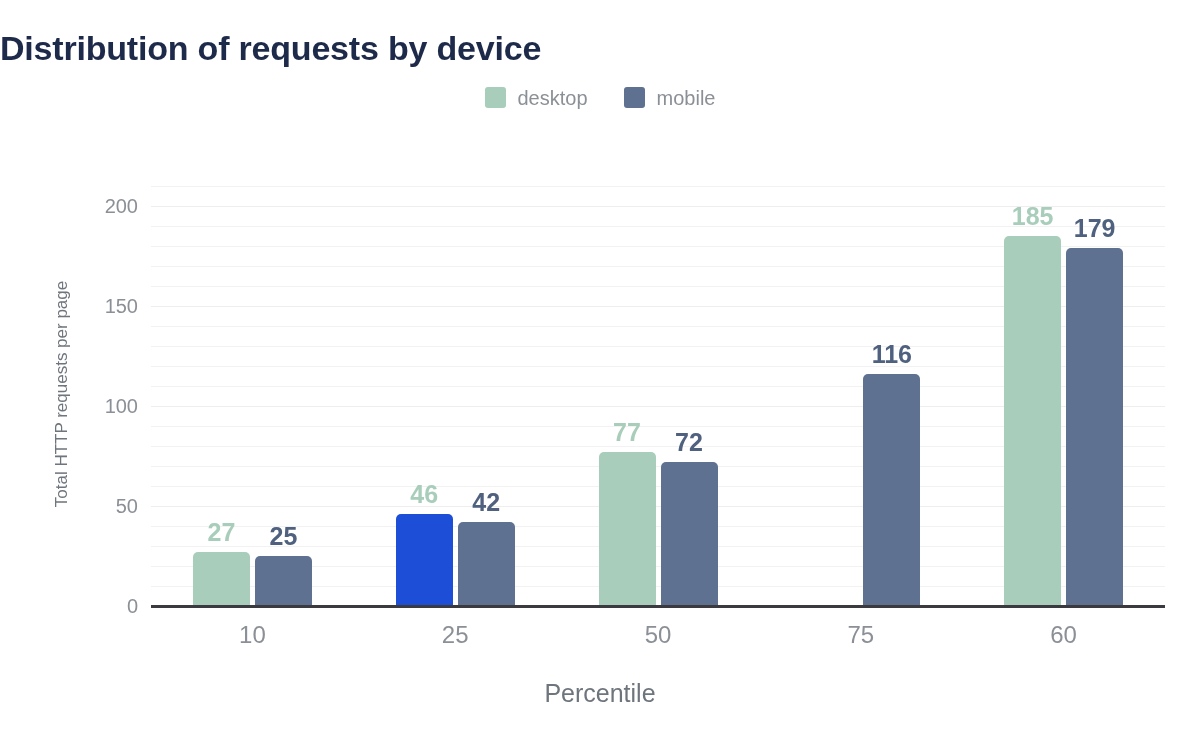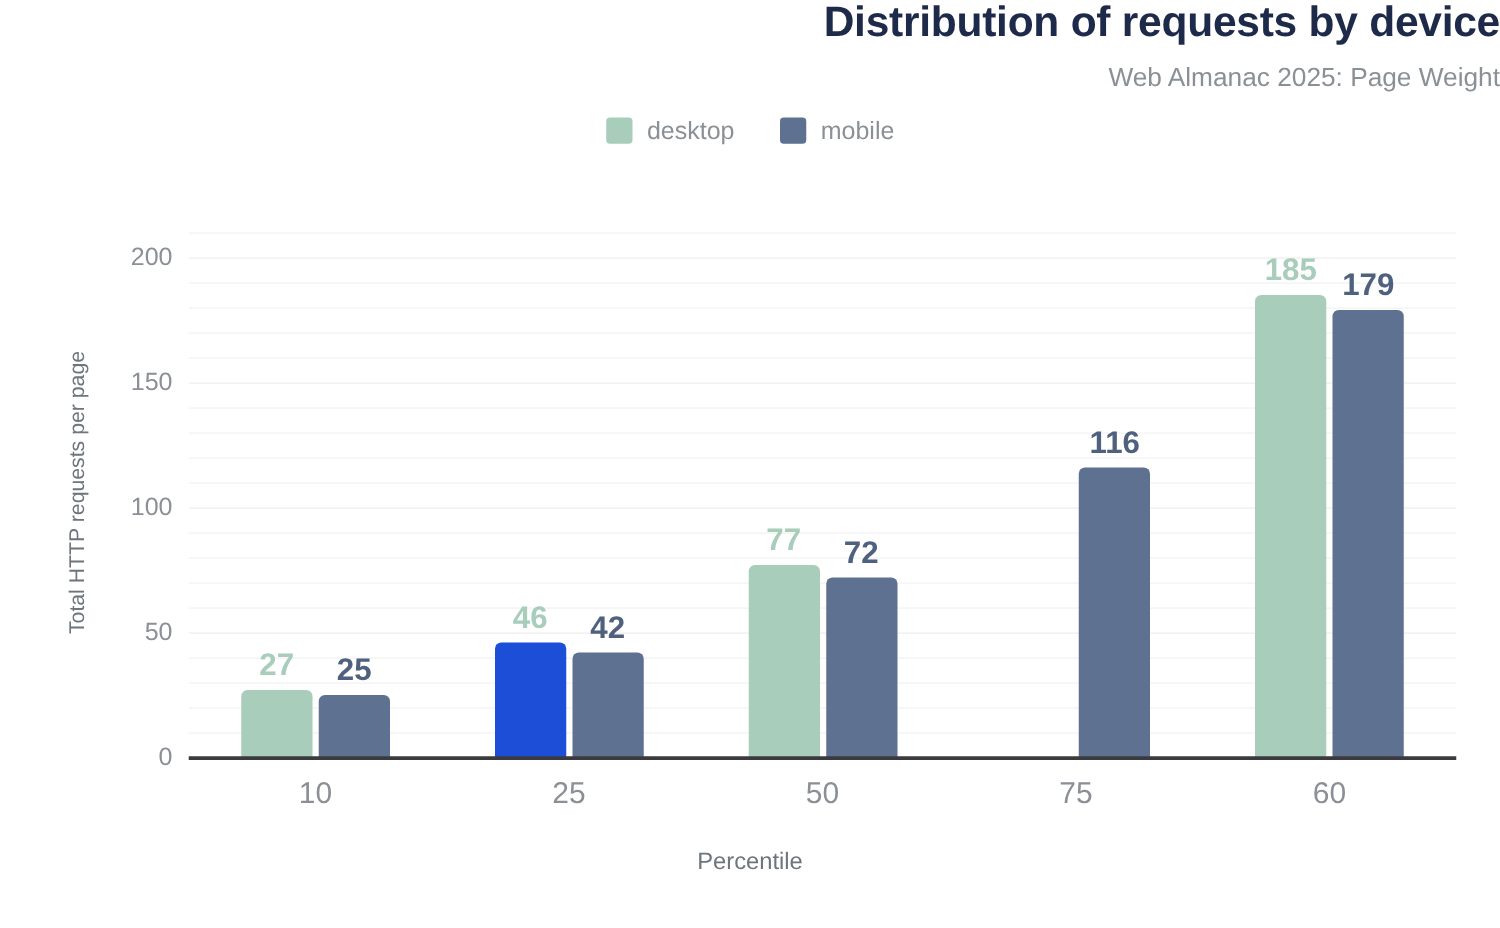--- a/index.html
+++ b/index.html
@@ -10,21 +10,22 @@
   body {
     width: 1200px;
     height: 742px;
     font-family: "Liberation Sans", sans-serif;
     overflow: hidden;
     position: relative;
   }
 
   
   .chart-header {
-    text-align: right;
+    text-align: left;
+    padding-top: 30px;
   }
   .chart-title {
     font-size: 34px;
     font-weight: bold;
     color: #1e2a4a;
     letter-spacing: -0.2px;
     line-height: 1.1;
     margin: 0;
   }
   .chart-subtitle {
@@ -152,30 +153,29 @@
     color: #8b9096;
     transform: translateX(-50%);
     line-height: 1;
   }
   .xlabel {
     position: absolute;
     top: 679px;
     left: 0;
     width: 1200px;
     text-align: center;
-    font-size: 19px;
+    font-size: 25px;
     color: #6f757c;
   }
 </style>
 </head>
 <body>
 
 <div class="chart-header">
   <div class="chart-title">Distribution of requests by device</div>
-  <div class="chart-subtitle">Web Almanac 2025: Page Weight</div>
   <div class="legend">
     <div class="legend-item">
       <span class="legend-swatch" style="background: rgb(168, 205, 186);"></span>
       <span class="legend-label">desktop</span>
     </div>
     <div class="legend-item">
       <span class="legend-swatch" style="background: rgb(94, 113, 144);"></span>
       <span class="legend-label">mobile</span>
     </div>
   </div>

